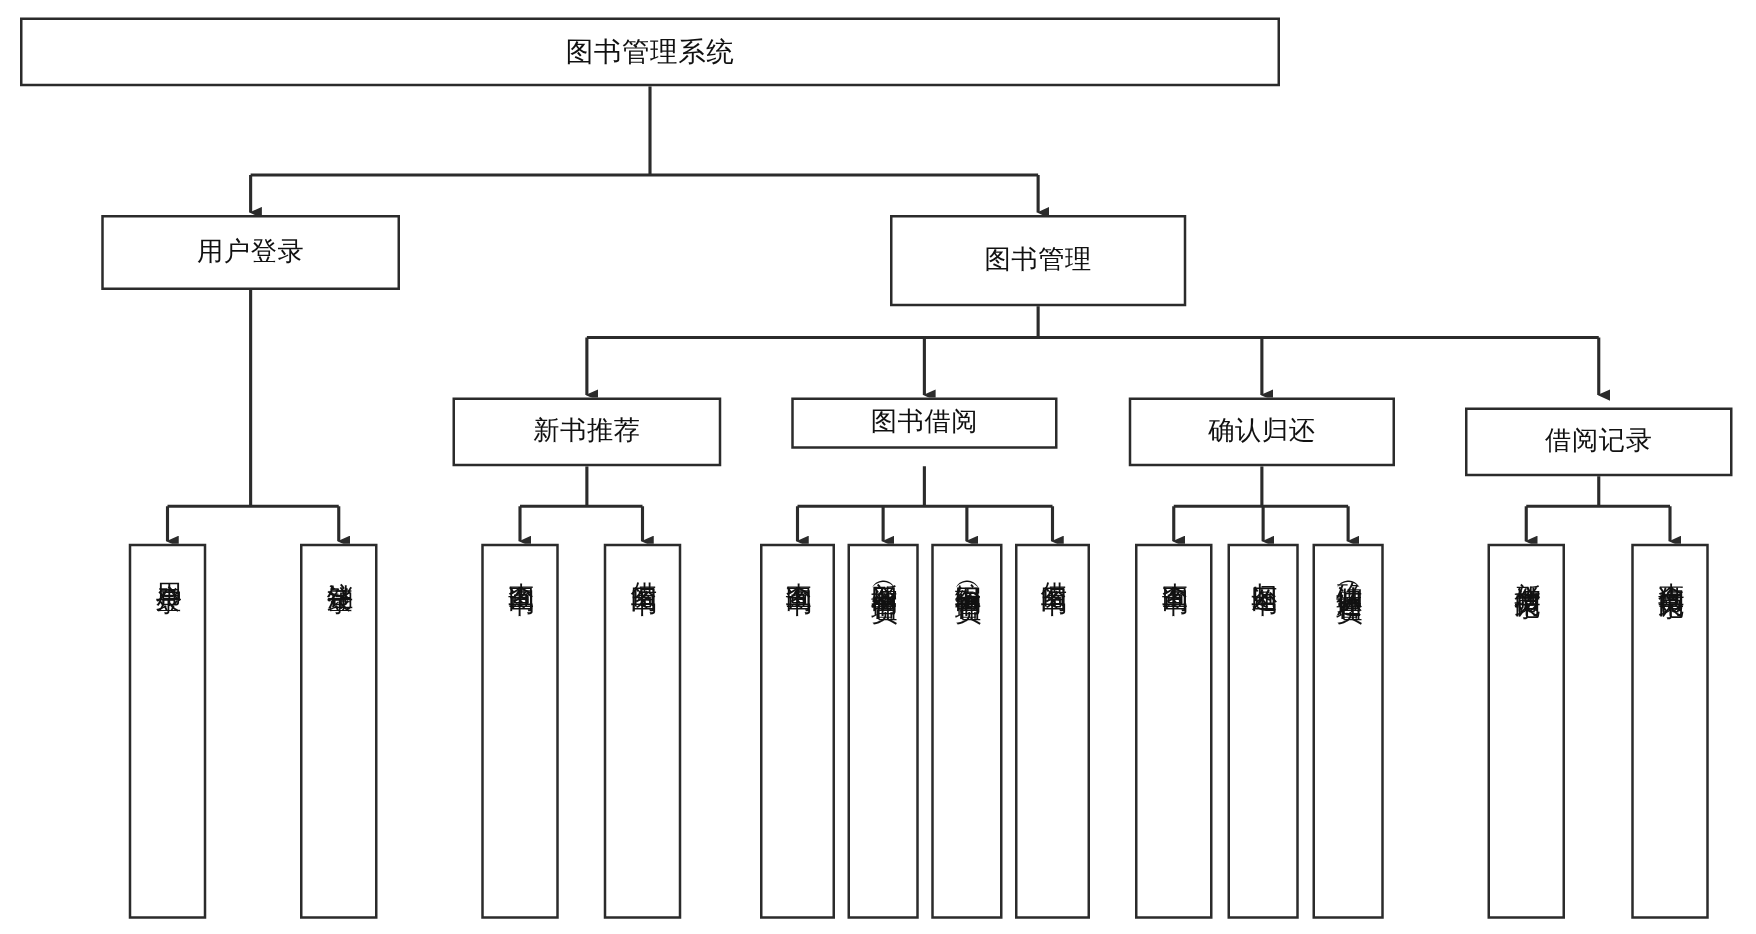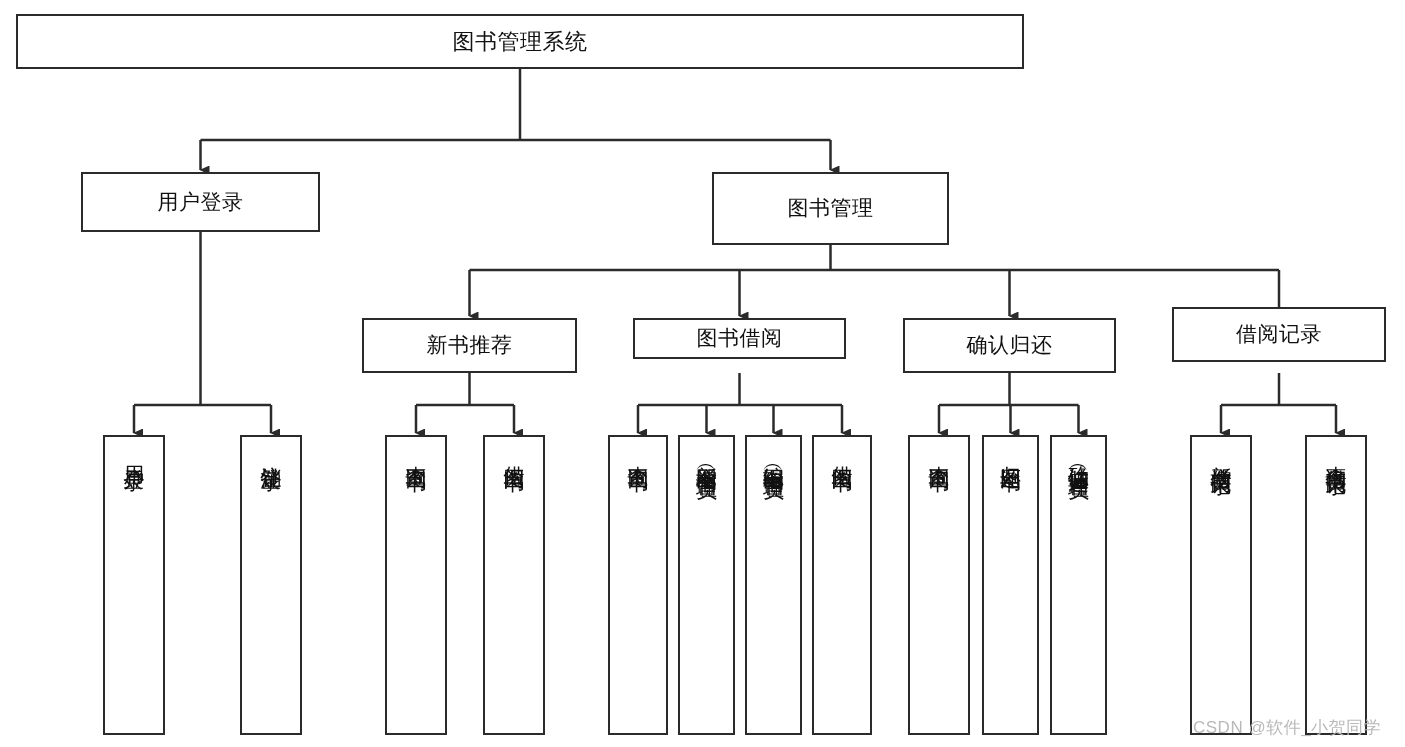--- a/index.html
+++ b/index.html
@@ -129,21 +129,21 @@
       </div>
       <div class="node horizontal" style="left: 362px; top: 318px; width: 215px; height: 55px;">
         <span class="node-label">新书推荐</span>
       </div>
       <div class="node horizontal" style="left: 633px; top: 318px; width: 213px; height: 41px;">
         <span class="node-label">图书借阅</span>
       </div>
       <div class="node horizontal" style="left: 903px; top: 318px; width: 213px; height: 55px;">
         <span class="node-label">确认归还</span>
       </div>
-      <div class="node horizontal" style="left: 1172px; top: 307px; width: 214px; height: 55px;">
+      <div class="node horizontal" style="left: 1172px; top: 326px; width: 214px; height: 55px;">
         <span class="node-label">借阅记录</span>
       </div>
       <div class="node vertical" style="left: 103px; top: 435px; width: 62px; height: 300px;">
         <span class="node-label">用户登录</span>
       </div>
       <div class="node vertical" style="left: 240px; top: 435px; width: 62px; height: 300px;">
         <span class="node-label">注销登录</span>
       </div>
       <div class="node vertical" style="left: 385px; top: 435px; width: 62px; height: 300px;">
         <span class="node-label">查询图书</span>
@@ -173,14 +173,13 @@
         <span class="node-label">确认归还（管理员）</span>
       </div>
       <div class="node vertical" style="left: 1190px; top: 435px; width: 62px; height: 300px;">
         <span class="node-label">新增借阅记录</span>
       </div>
       <div class="node vertical" style="left: 1305px; top: 435px; width: 62px; height: 300px;">
         <span class="node-label">查询借阅记录</span>
       </div>
     </div>
 
-  <div class="watermark" style="left: 1193px; top: 716px;">CSDN @软件_小贺同学</div>
 </div>
 
 </body></html>

